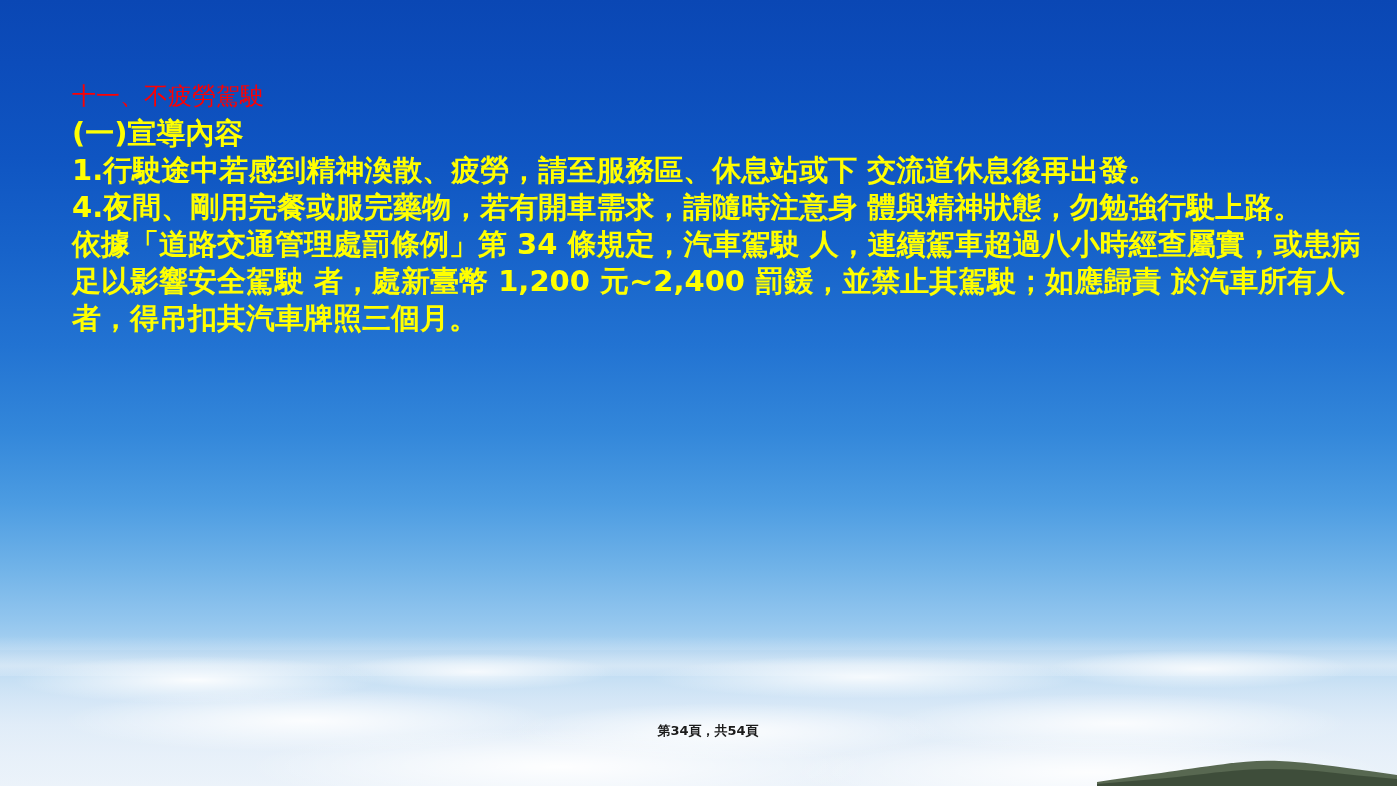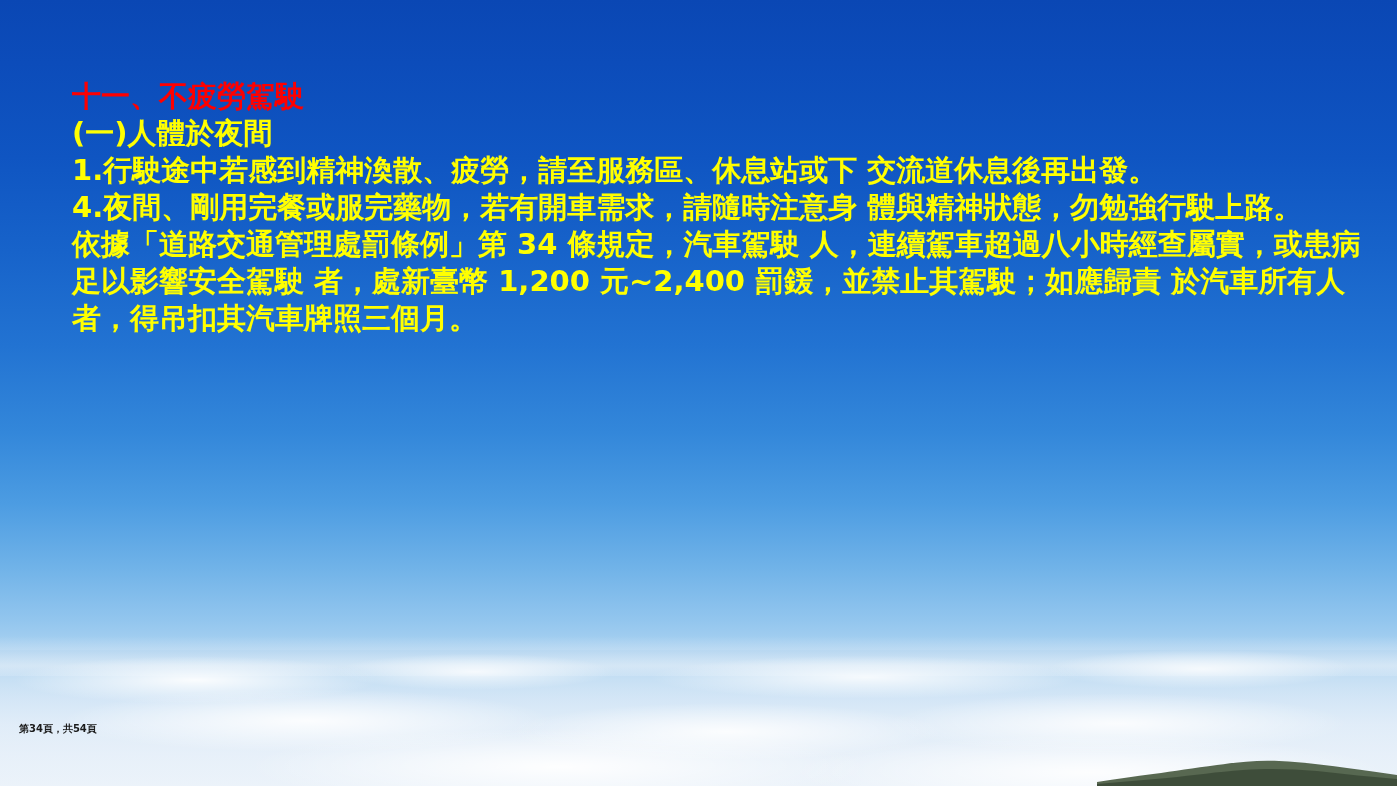--- a/index.html
+++ b/index.html
@@ -93,33 +93,34 @@
   .line {
     font-size: 29px;
     font-weight: bold;
     color: #ffff00;
     line-height: 37px;
     letter-spacing: 0px;
     white-space: pre-wrap;
     text-rendering: optimizeLegibility;
   }
   .title-line {
-    font-size: 29px;
-    font-weight: bold;
+    font-size: 24px;
+    font-weight: normal;
     color: #ff0000;
     line-height: 37px;
   }
 
   
   .footer {
     position: absolute;
     left: 0;
     right: 0;
     top: 722px;
-    font-size: 10px;
+    text-align: center;
+    font-size: 13px;
     color: #1b1b1b;
     font-weight: bold;
     font-family: "DejaVu Sans", "Liberation Sans", sans-serif;
     margin-left: 19px;
   }
 </style>
 </head>
 <body>
 
 <div id="slide">
@@ -133,21 +134,21 @@
       <path d="M0 34 L0 30 C20 27 38 24 56 22 C78 19 96 16 120 13
                C142 10 160 8 182 9 C206 10 228 13 250 16
                C268 18 284 21 300 23 L300 34 Z" fill="#4f6048" opacity="0.95"></path>
       <path d="M0 34 L0 32 C24 30 46 28 70 26 C98 23 120 20 146 18
                C172 16 196 17 220 19 C248 22 274 25 300 27 L300 34 Z" fill="#3d4c39" opacity="0.95"></path>
     </svg>
   </div>
 
   <div class="textbody">
     <div class="title-line">十一、不疲勞駕駛</div>
-    <div class="line">(一)人體於夜間</div>
+    <div class="line">(一)宣導內容</div>
     <div class="line">1.行駛途中若感到精神渙散、疲勞，請至服務區、休息站或下 交流道休息後再出發。</div>
     <div class="line">4.夜間、剛用完餐或服完藥物，若有開車需求，請隨時注意身 體與精神狀態，勿勉強行駛上路。</div>
     <div class="line">依據「道路交通管理處罰條例」第 34 條規定，汽車駕駛 人，連續駕車超過八小時經查屬實，或患病足以影響安全駕駛 者，處新臺幣 1,200 元~2,400 罰鍰，並禁止其駕駛；如應歸責 於汽車所有人者，得吊扣其汽車牌照三個月。</div>
   </div>
 
   <div class="footer">第34頁，共54頁</div>
 
 </div>
 
 </body></html>

